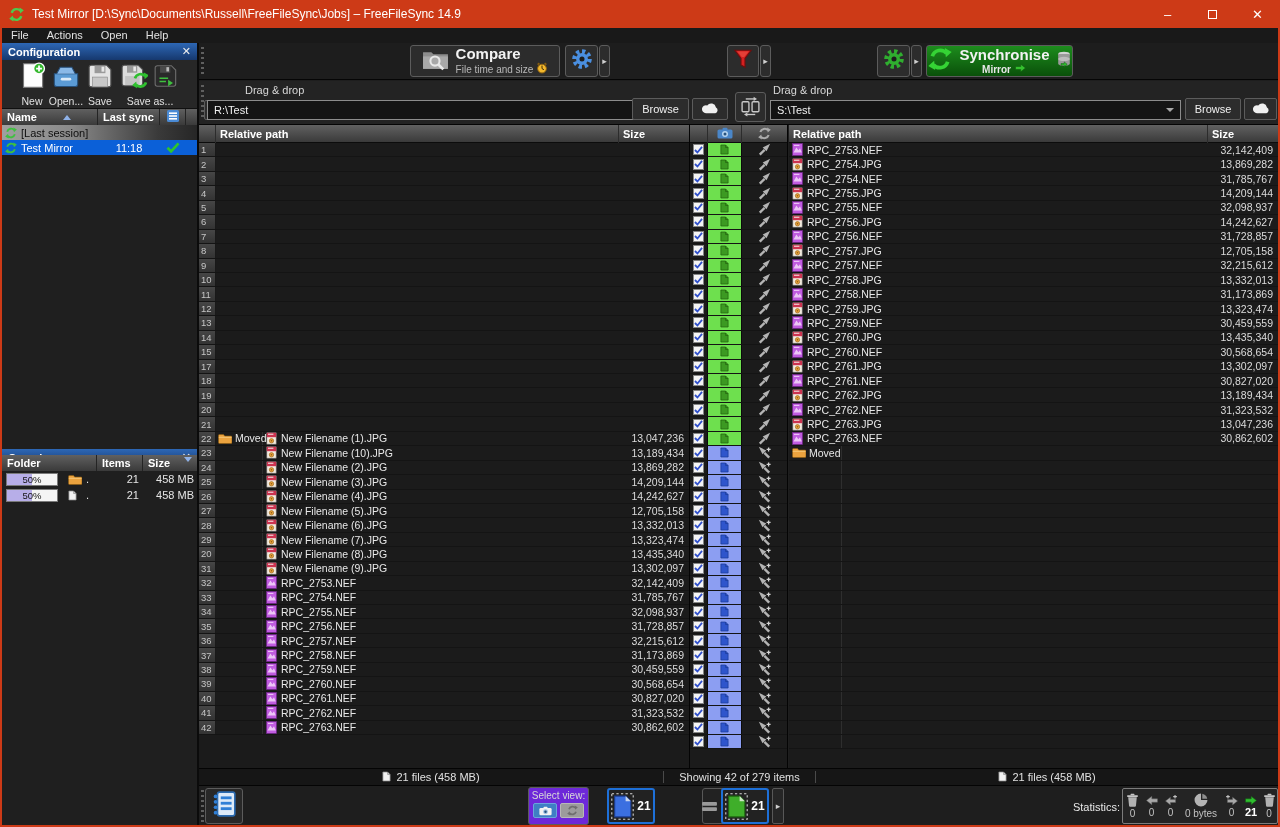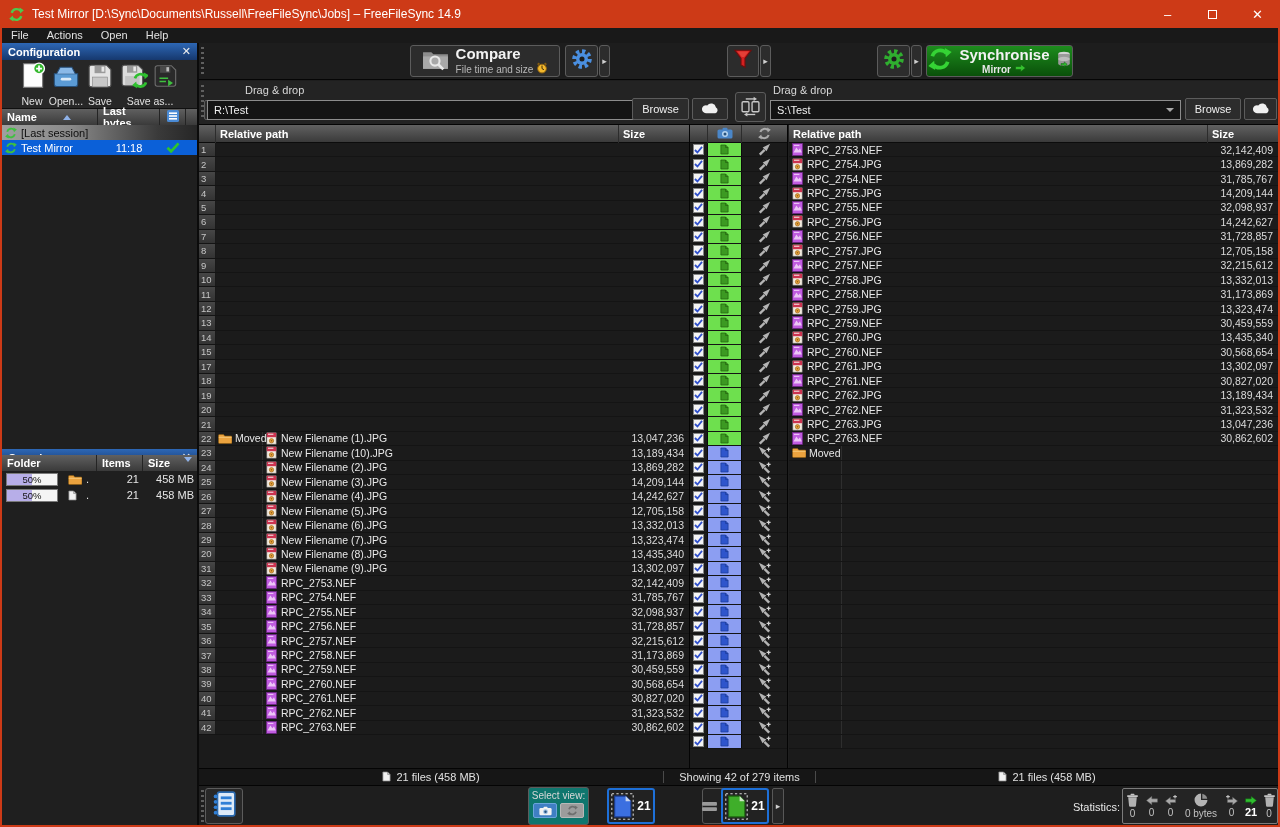--- a/index.html
+++ b/index.html
@@ -106,21 +106,21 @@
     border-top:1px solid #040404;border-bottom:1px solid #040404;display:flex;align-items:center;
     color:#e0e0e0;font-size:11px;}
   .ss{display:flex;align-items:center;justify-content:center;gap:5px;height:100%;}
   .ssep{width:1px;height:12px;background:#4a4a4a;}
 
   
   .bottombar{position:absolute;left:199px;top:786px;width:1079px;height:41px;background:#1e1e1e;}
   .logbtn{position:absolute;left:6px;top:2px;width:38px;height:36px;border:1px solid #5c5c5c;border-radius:3px;
     background:#282828;display:flex;align-items:center;justify-content:center;}
   .svpanel{position:absolute;left:329px;top:1px;width:61px;height:38px;border:1px solid #5c5c5c;border-radius:3px;
-    background:#0f766e;text-align:center;}
+    background:#6d28d9;text-align:center;}
   .svlbl{font-size:10px;color:#d8d8d8;margin-top:2px;}
   .svbtns{display:flex;justify-content:center;gap:3px;margin-top:2px;}
   .svbtn{width:24px;height:15px;border-radius:2px;display:flex;align-items:center;justify-content:center;}
   .svbtn.cam{background:#3f7fc4;border:1px solid #6aa4dc;}
   .svbtn.ref{background:#9c9c9c;border:1px solid #b8b8b8;}
   .viewbtn{position:absolute;top:2px;height:36px;background:#222;display:flex;align-items:center;justify-content:center;gap:3px;border-radius:3px;}
   .viewbtn.on{border:2px solid #1e70d8;}
   .viewbtn.off{border:1px solid #585858;}
   .vcount{font-size:12px;font-weight:bold;color:#fff;}
   .vcount.dim{color:#9a9a9a;font-weight:normal;font-size:11.5px;}
@@ -219,21 +219,21 @@
       <div class="cfglabel" style="left:44px;width:40px;">Open...</div>
       <div class="cfglabel" style="left:80px;width:36px;">Save</div>
       <div class="cfglabel" style="left:114px;width:68px;">Save as...</div>
     </div>
     <div class="cfg-cols">
       <div class="hcell" style="width:96px;">
         <span>Name</span>
           <span class="tri-up" style="margin-left:26px;"></span>
       </div>
       <div class="hcell" style="width:62px;">
-          <span>Last bytes</span>
+          <span>Last sync</span>
         </div>
       <div class="hcell" style="width:26px;justify-content:center;">
           <span><svg width="14" height="14" viewBox="0 0 14 14">
               <rect x="1" y="1" width="12" height="12" rx="1.6" fill="#4a8ad4"></rect>
               <rect x="3" y="3.4" width="8" height="1.6" fill="#fff"></rect>
               <rect x="3" y="6.2" width="8" height="1.6" fill="#fff"></rect>
               <rect x="3" y="9" width="8" height="1.6" fill="#fff"></rect>
             </svg></span>
         </div>
       <div class="hcell" style="flex:1;border-right:none;"></div>

